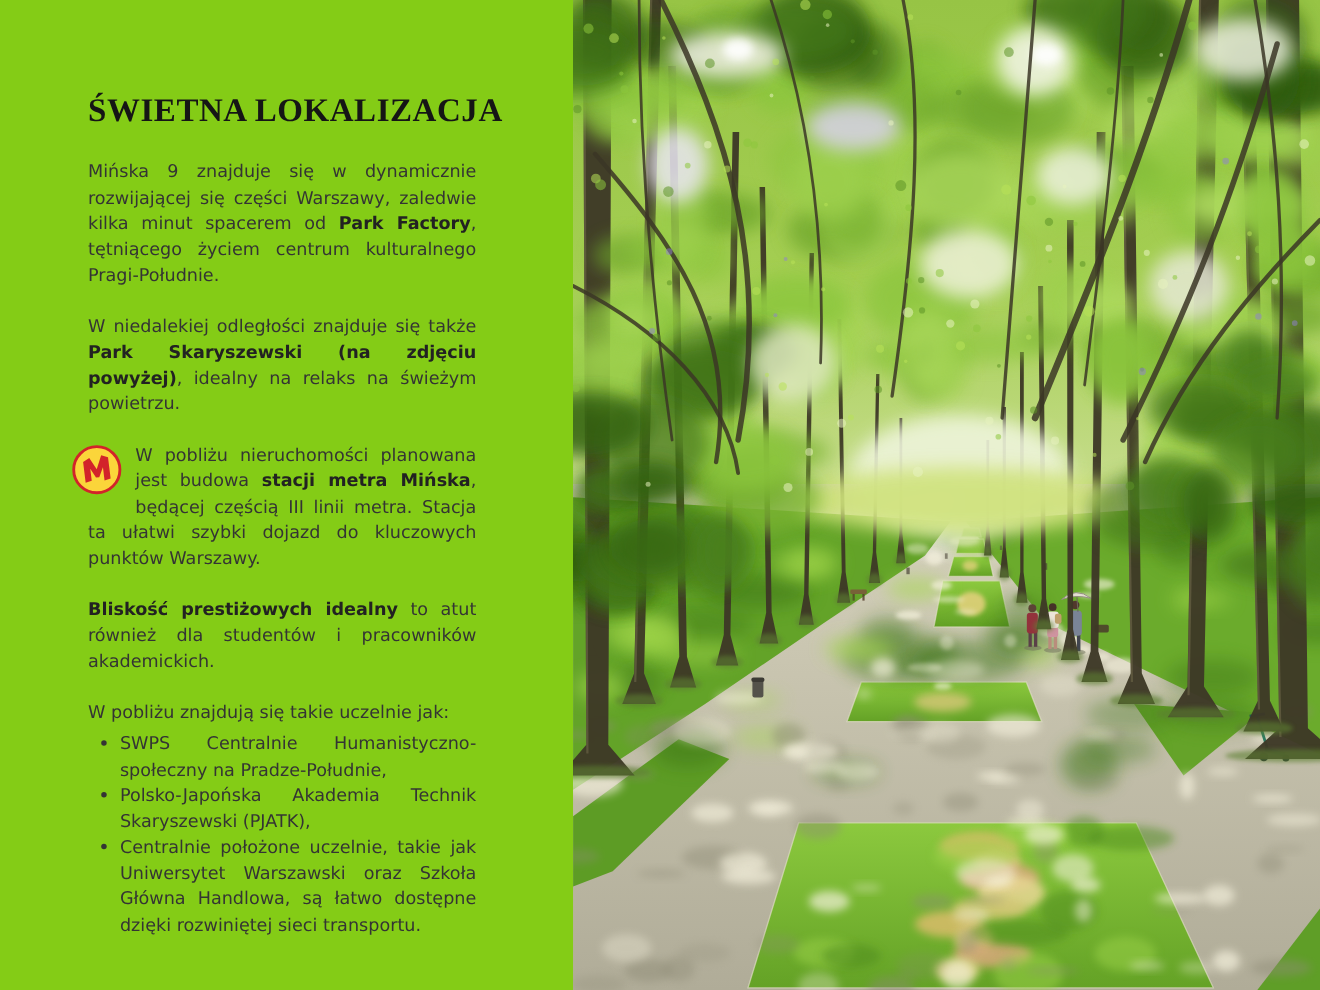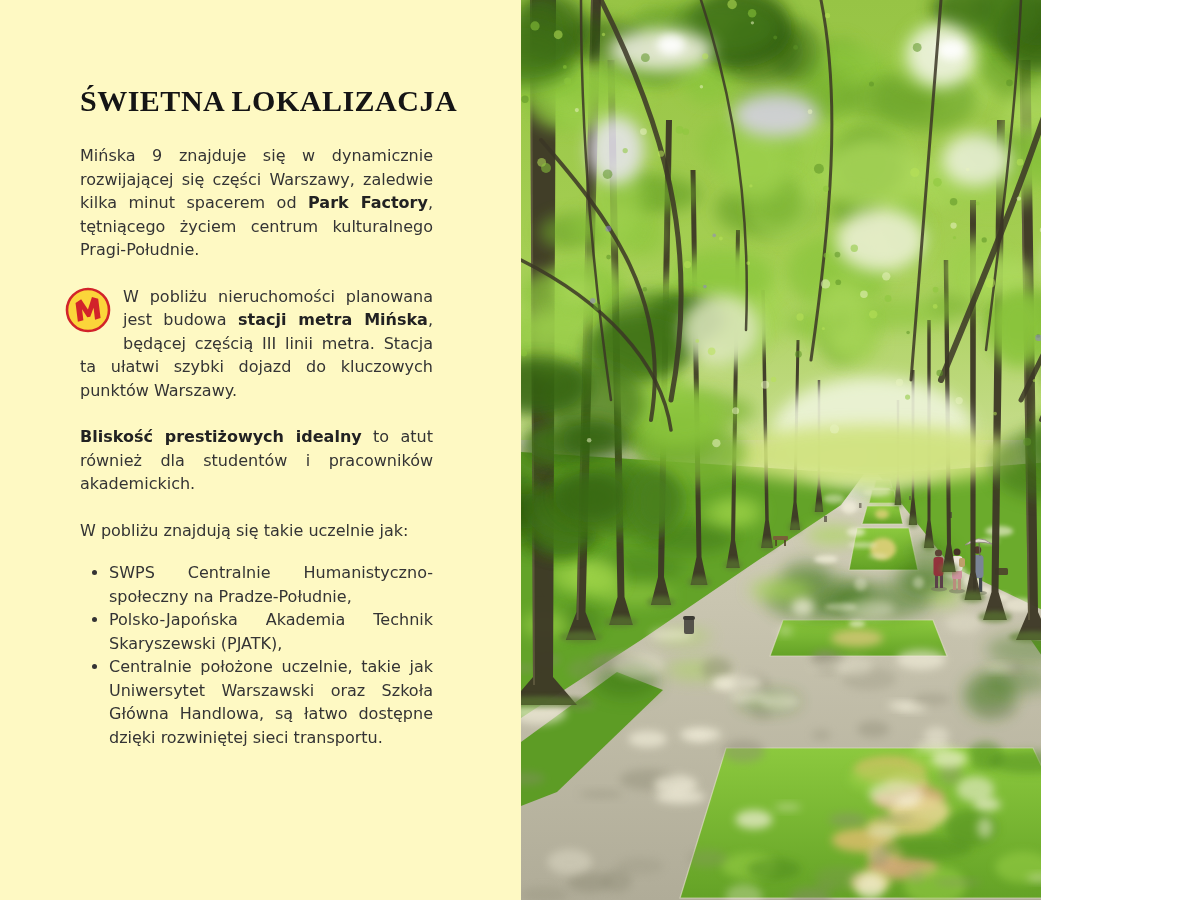--- a/index.html
+++ b/index.html
@@ -1,24 +1,24 @@
 <!DOCTYPE html>
 <html><head>
 <meta charset="utf-8">
 <style>
   html,body{margin:0;padding:0;background:#ffffff;}
-  .page{position:relative;width:1041px;height:900px;background:#fef9c3;overflow:hidden;
+  .page{position:relative;width:1200px;height:900px;background:#84cc16;overflow:hidden;
         font-family:"DejaVu Sans","Liberation Sans",sans-serif;}
   
   .text-col{position:absolute;left:80px;top:84px;width:353px;}
   h1.title{margin:0 0 26px 0;font-family:"Liberation Serif","DejaVu Serif",serif;
            font-weight:700;font-size:30px;letter-spacing:.5px;color:#151515;white-space:nowrap;}
   .text-col p{margin:0 0 23px 0;font-size:16px;line-height:23.5px;color:#343434;
               text-align:justify;text-justify:inter-word;}
-  .text-col p.tight{margin-bottom:19px;}
+  .text-col p.tight{margin-bottom:5px;}
   .b{font-weight:700;color:#222;}
   .metro-wrap{overflow:visible;}
   .metro-logo{float:left;width:48px;height:48px;margin:1px 11px 4px -16px;}
   ul.uni-list{margin:0;padding:0 0 0 29px;}
   ul.uni-list li{font-size:16px;line-height:23.5px;color:#343434;text-align:justify;
                  text-justify:inter-word;margin:0;}
   
   .photo{position:absolute;left:521px;top:0;width:679px;height:900px;overflow:hidden;background:#aecb6b;}
   .photo svg{display:block;width:679px;height:900px;}
 </style>
@@ -26,20 +26,21 @@
 <body>
 
 <div class="page">
 
   <div class="text-col">
 
     <h1 class="title">ŚWIETNA LOKALIZACJA</h1>
 
     <p><span>Mińska 9 znajduje się w dynamicznie rozwijającej się części Warszawy, zaledwie kilka minut spacerem od </span><span class="b">Park Factory</span><span>, tętniącego życiem centrum kulturalnego Pragi-Południe.</span></p>
 
+    <p><span>W niedalekiej odległości znajduje się także </span><span class="b">Park Skaryszewski (na zdjęciu powyżej)</span><span>, idealny na relaks na świeżym powietrzu.</span></p>
 
     <p class="metro-wrap">
       <svg class="metro-logo" viewBox="0 0 48 48">
         <circle cx="24" cy="24" r="21" fill="#fbd53a" stroke="#d2232a" stroke-width="2.6"></circle>
         <g transform="rotate(-7 24 24)">
           <path fill="#d2232a" d="M12.5,34.5 L12.5,15.5 L18.5,12.5 L24,23.5 L29.5,11.5 L35.5,14.0 L35.5,33.5 L29.8,34.5 L29.8,22.5 L25.4,31.0 L22.4,31.0 L18.2,22.5 L18.2,33.5 Z"></path>
         </g>
       </svg><span>W pobliżu nieruchomości planowana jest budowa </span><span class="b">stacji metra Mińska</span><span>, będącej częścią III linii metra. Stacja ta ułatwi szybki dojazd do kluczowych punktów Warszawy.</span></p>
 
     <p><span class="b">Bliskość prestiżowych idealny</span><span> to atut również dla studentów i pracowników akademickich.</span></p>

